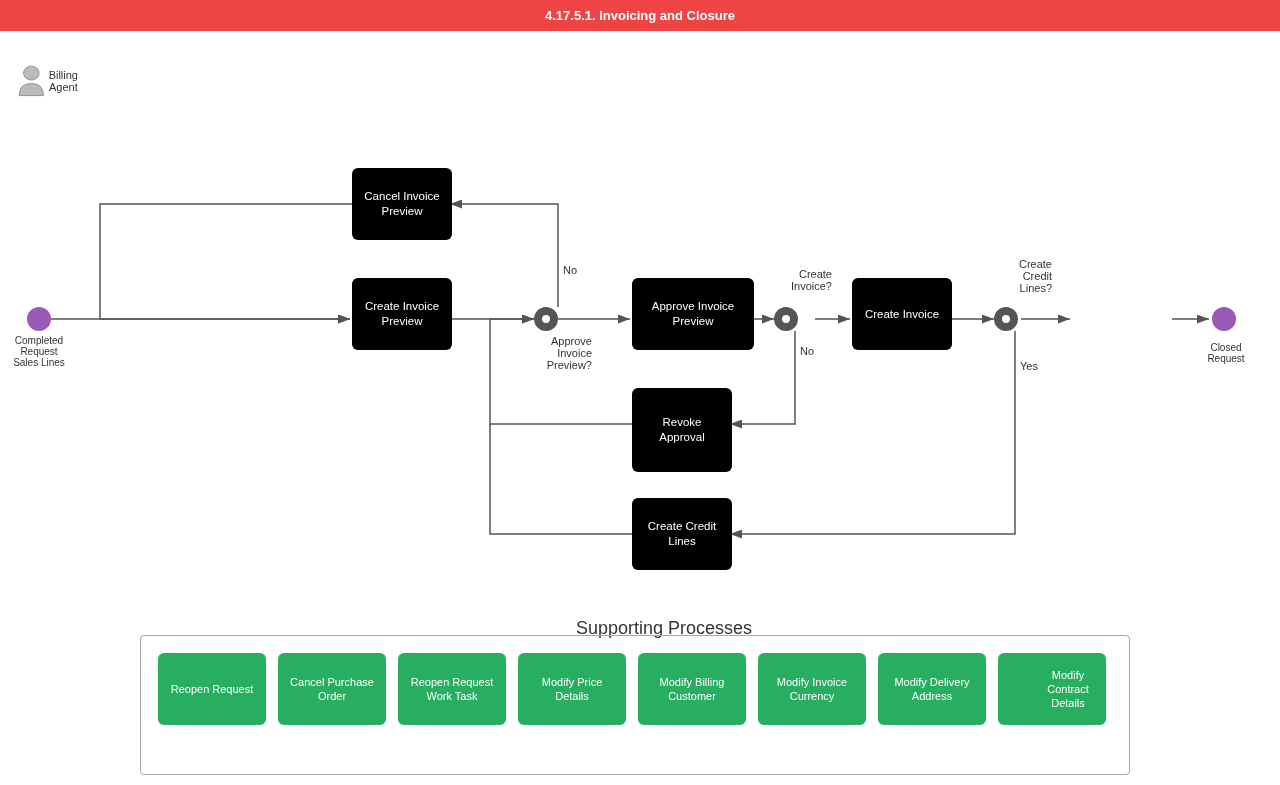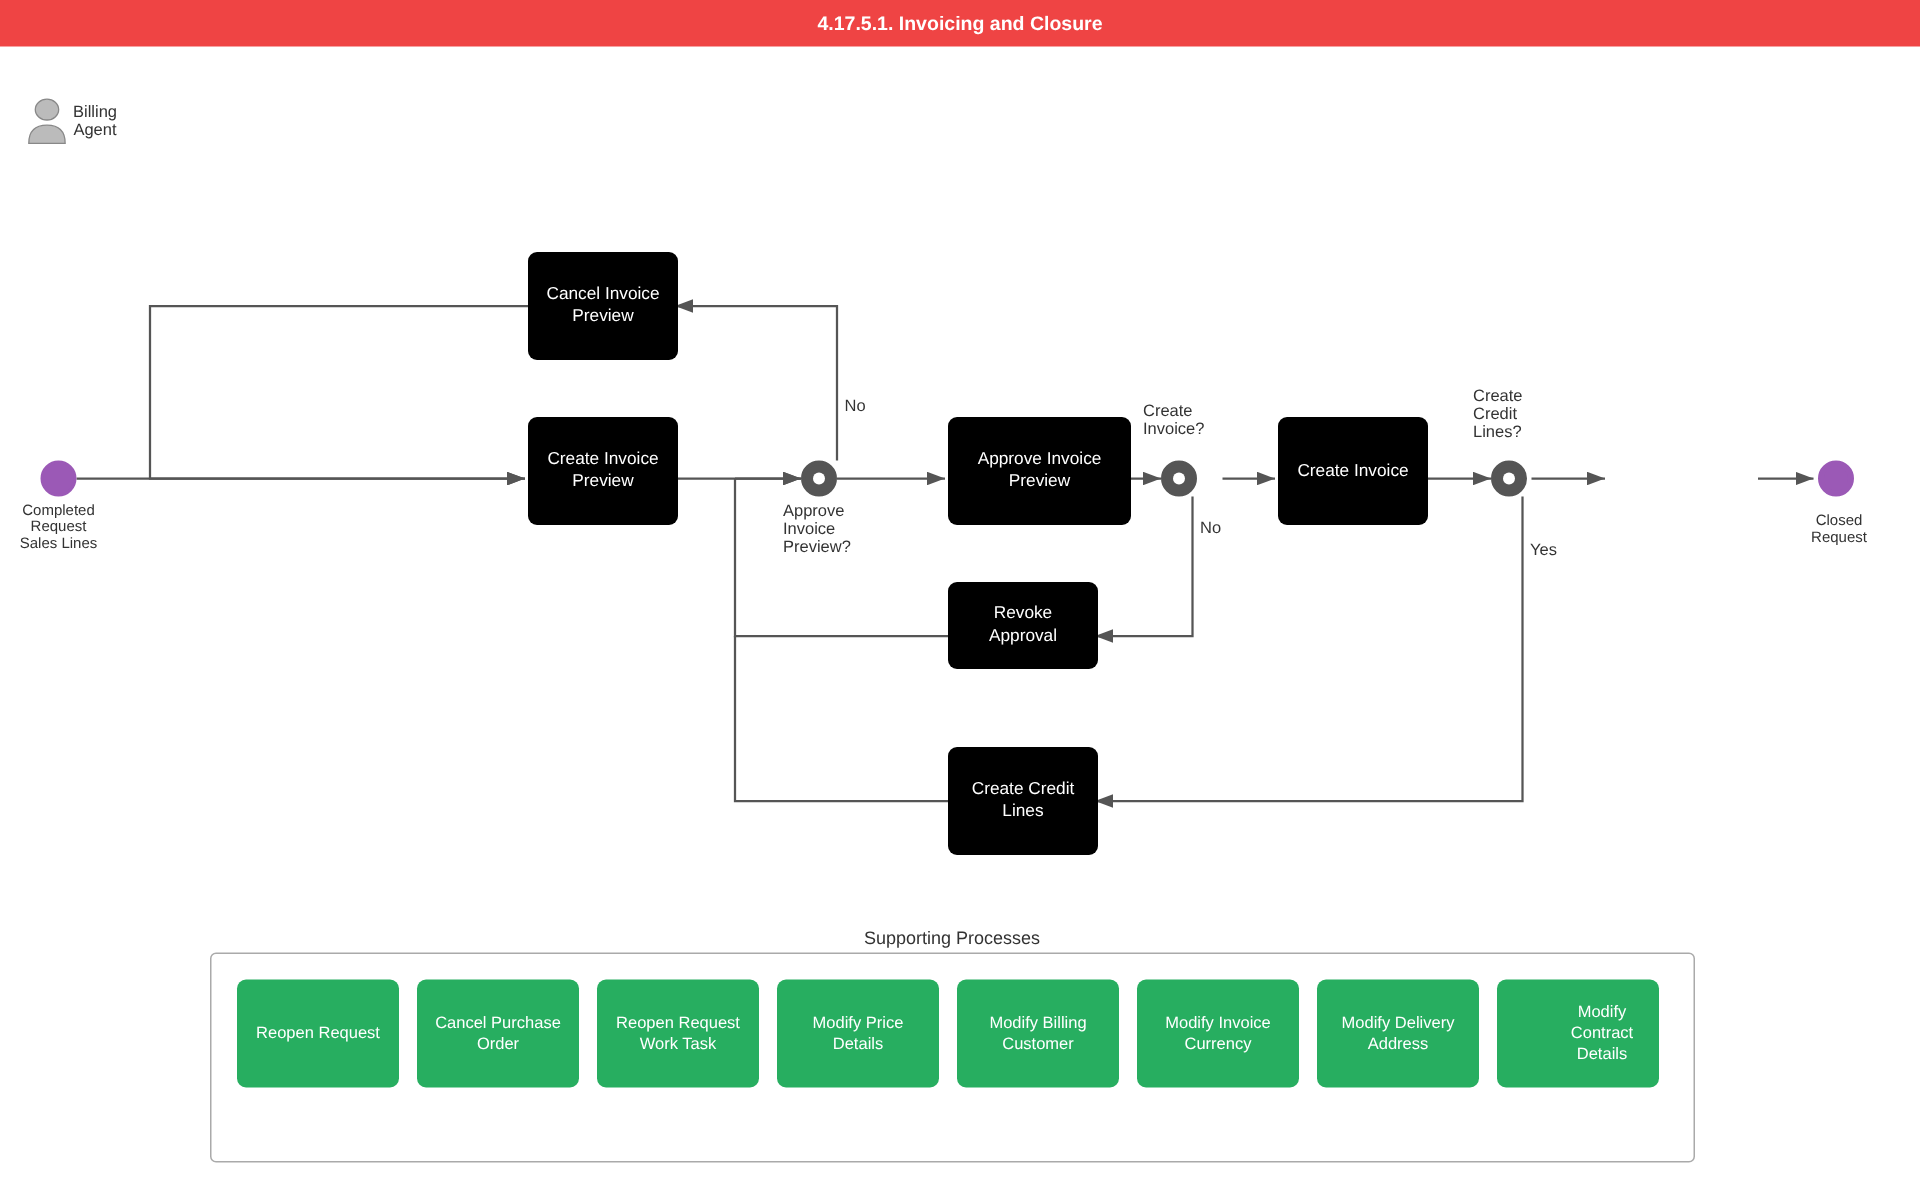--- a/index.html
+++ b/index.html
@@ -83,21 +83,21 @@
       height: 8px;
       border-radius: 50%;
       background: #fff;
     }
 
     
     .gateway-label {
       position: absolute;
       font-size: 11px;
       color: #333;
-      text-align: left;
+      text-align: right;
     }
 
     
     .start-event {
       position: absolute;
       width: 24px;
       height: 24px;
       border-radius: 50%;
       background: #9b59b6;
       border: 2px solid #9b59b6;
@@ -114,21 +114,21 @@
     .event-label {
       position: absolute;
       font-size: 10px;
       color: #333;
       text-align: center;
     }
 
     
     .supporting-label {
       position: absolute;
-      font-size: 12px;
+      font-size: 18px;
       color: #333;
     }
     .supporting-box {
       position: absolute;
       border: 1.5px solid #aaa;
       border-radius: 4px;
     }
     .support-task {
       position: absolute;
       background: #27ae60;
@@ -222,21 +222,21 @@
 
   <div class="end-event" style="left:1212px;top:307px;"></div>
   <div class="event-label" style="left:1196px;top:342px;width:60px;">Closed<br>Request</div>
 
   <div class="task-box" style="left:352px;top:168px;width:100px;height:72px;">Cancel Invoice<br>Preview</div>
 
   <div class="task-box" style="left:352px;top:278px;width:100px;height:72px;">Create Invoice<br>Preview</div>
 
   <div class="task-box" style="left:632px;top:278px;width:122px;height:72px;">Approve Invoice<br>Preview</div>
 
-  <div class="task-box" style="left:632px;top:388px;width:100px;height:58px;">Revoke<br>Approval</div>
+  <div class="task-box" style="left:632px;top:388px;width:100px;height:84px;">Revoke<br>Approval</div>
 
   <div class="task-box" style="left:852px;top:278px;width:100px;height:72px;">Create Invoice</div>
 
   <div class="task-box" style="left:632px;top:498px;width:100px;height:72px;">Create Credit<br>Lines</div>
 
 
   <div class="gateway" style="left:534px;top:307px;width:24px;height:24px;">
     <div class="gateway-inner"></div>
   </div>
   <div class="gateway-label" style="left:522px;top:335px;width:70px;">Approve<br>Invoice<br>Preview?</div>

